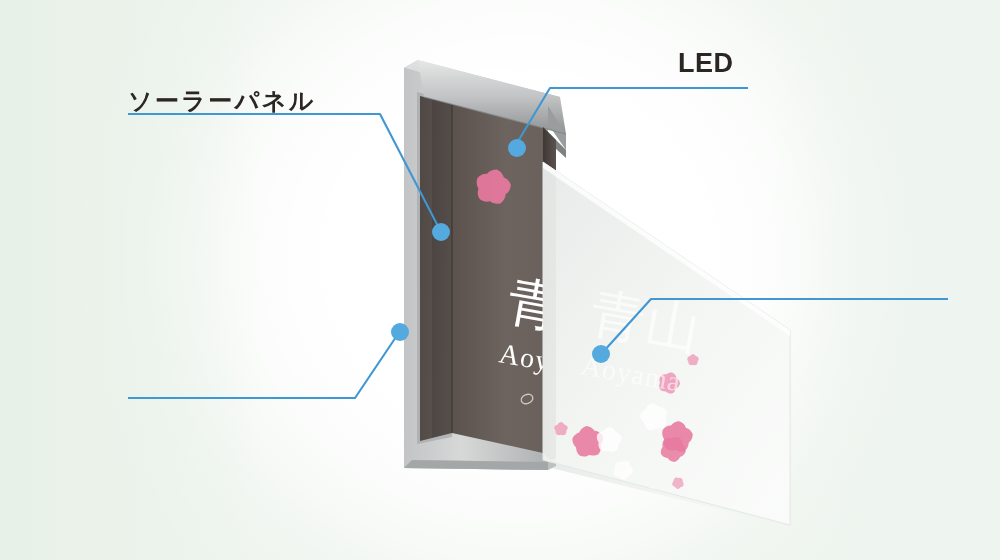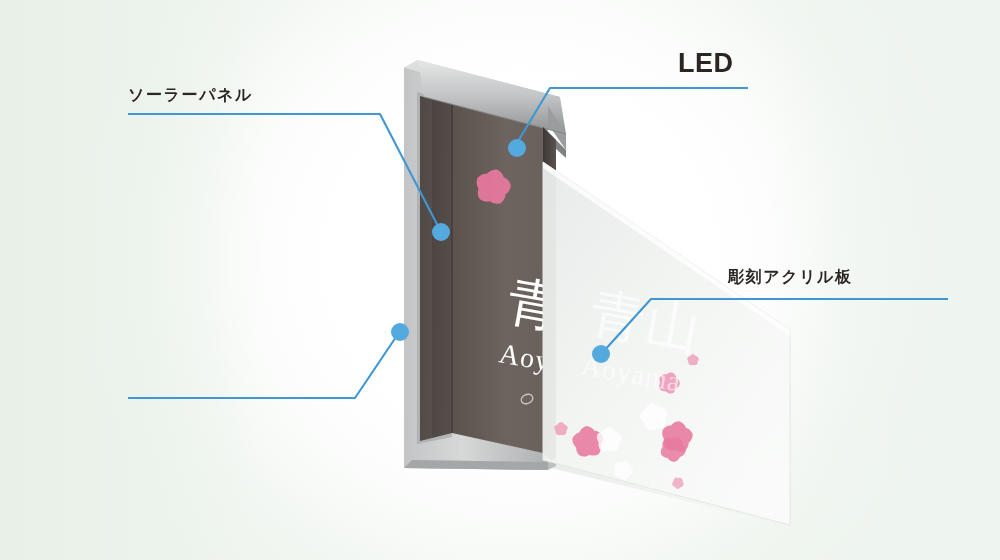--- a/index.html
+++ b/index.html
@@ -46,21 +46,21 @@
     inset: 0;
   }
 
   .label {
     position: absolute;
     color: #2b2622;
     font-weight: 700;
     white-space: nowrap;
     letter-spacing: 0.04em;
   }
-  .label.jp { font-size: 16px; letter-spacing: 0.10em; }
+  .label.jp { font-size: 24px; letter-spacing: 0.10em; }
   .label.en { font-size: 27px; letter-spacing: 0.02em; }
 </style>
 </head>
 <body>
 
 <div id="stage">
   <div id="bg-glow"></div>
   <div id="bg-tintL"></div>
   <div id="bg-tintR"></div>
 
@@ -204,14 +204,13 @@
         <g>
           <line x1="722" y1="299" x2="948" y2="299" stroke="#3f97d4" stroke-width="2.1"></line>
           <polyline points="722,299 651,299 603,352" fill="none" stroke="#3f97d4" stroke-width="2.1" stroke-linejoin="round" stroke-linecap="round"></polyline>
           <circle cx="601" cy="354" r="9" fill="#54a9de"></circle>
         </g>
       </g>
   </svg>
 
   <div class="label jp" id="lbl-solar-panel" style="left: 128px; top: 85px;">ソーラーパネル</div>
   <div class="label en" id="lbl-led" style="left: 678px; top: 48px;">LED</div>
-  <div class="label jp" id="lbl-engraved-acrylic" style="left: 728px; top: 267px;">彫刻アクリル板</div>
 </div>
 
 </body></html>

